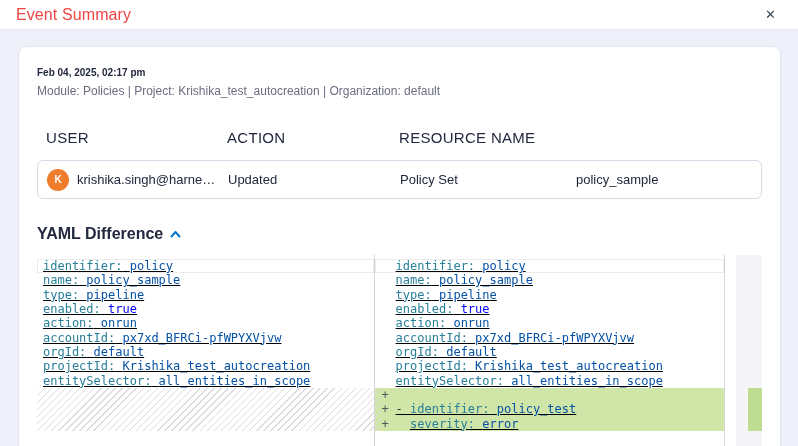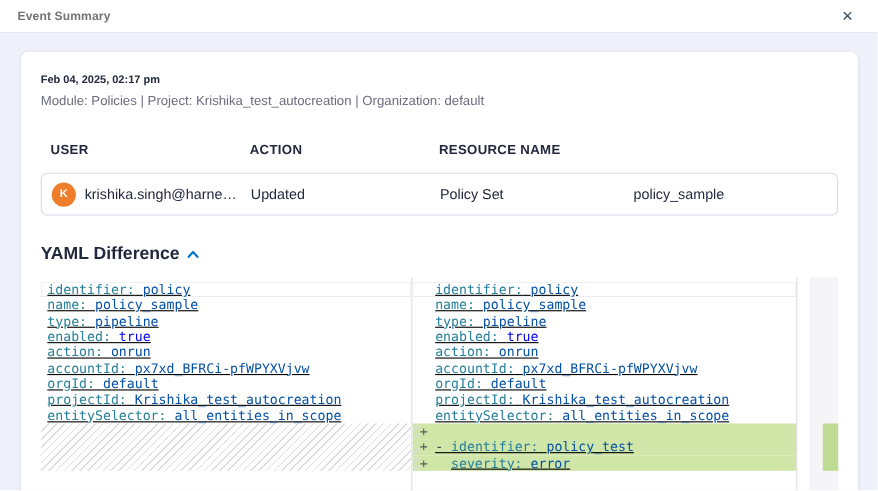--- a/index.html
+++ b/index.html
@@ -3,35 +3,35 @@
 <meta charset="utf-8">
 <style>
   * { margin:0; padding:0; box-sizing:border-box; }
   html,body { width:798px; height:446px; overflow:hidden; background:#fff;
     font-family:"Liberation Sans","DejaVu Sans",sans-serif; }
   .modal { position:relative; width:798px; height:446px; overflow:hidden; background:#fff; }
 
   
   .modal-header { height:30px; display:flex; align-items:center; justify-content:space-between;
     padding:0 20px 0 16px; background:#fff; border-bottom:1px solid #e6e7ef; }
-  .modal-title { font-size:11px; font-weight:700; color:#737373; letter-spacing:.1px; }
+  .modal-title { font-size:16px; font-weight:400; color:#ef4444; letter-spacing:.1px; }
   .close-btn { font-size:13px; color:#3c4a57; cursor:pointer; line-height:1; padding:2px; font-weight:600; }
 
   
   .modal-body { height:416px; background:#eff1fa; padding:16px 17px 0 18px; }
   .card { background:#fff; border:1px solid #e3e5f1; border-radius:8px;
     padding:20px 18px 18px 18px; height:560px; box-shadow:0 1px 2px rgba(40,41,61,.03); }
 
   .event-date { font-size:10px; font-weight:700; color:#22283d; }
   .event-meta { margin-top:6px; font-size:12px; color:#6b6d80; }
 
   
   .grid-cols { display:grid; grid-template-columns:181px 172px 176px 1fr; align-items:center; }
   .table-headers { margin-top:31px; padding:0 9px; }
-  .th { font-size:12px; font-weight:700; color:#22283d; letter-spacing:.3px; }
+  .th { font-size:15px; font-weight:400; color:#22283d; letter-spacing:.3px; }
   .row-box { margin-top:14px; height:39px; border:1px solid #d8dae8; border-radius:6px; padding:0 9px; }
   .cell { font-size:13px; color:#22283d; }
   .user-cell { display:flex; align-items:center; gap:8px; min-width:0; }
   .avatar { width:22px; height:22px; border-radius:50%; background:var(--avatar-bg,#ee7d2c);
     color:#fff; font-size:10px; font-weight:700; display:flex; align-items:center; justify-content:center; flex:0 0 22px; }
   .user-name { white-space:nowrap; overflow:hidden; }
 
   
   .yaml-toggle { margin-top:26px; display:flex; align-items:center; gap:7px; cursor:pointer; width:max-content; }
   .yaml-label { font-size:16px; font-weight:700; color:#22283d; }

